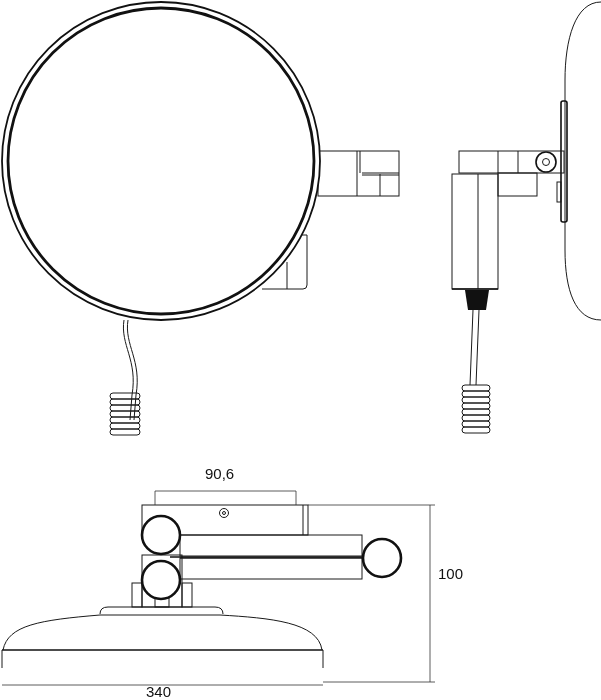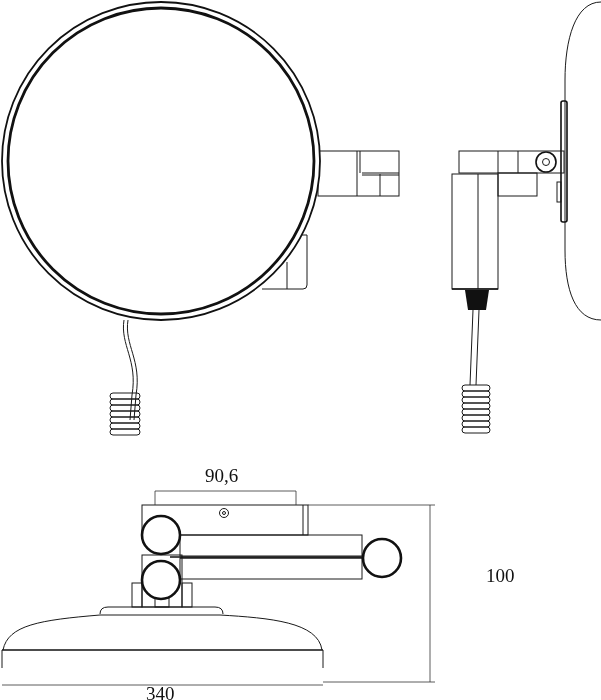--- a/index.html
+++ b/index.html
@@ -1,21 +1,21 @@
 <!DOCTYPE html>
 <html><head>
 <meta charset="utf-8">
 <style>
   html, body { margin: 0; padding: 0; background: #ffffff; }
   body { width: 601px; height: 700px; overflow: hidden; position: relative; font-family: "DejaVu Sans", sans-serif; }
   #drawing { position: absolute; left: 0; top: 0; width: 601px; height: 700px; }
   .ln { fill: none; stroke: #1a1a1a; stroke-width: 1; }
   .med { fill: none; stroke: #111; stroke-width: 1.6; }
   .dim { fill: none; stroke: #333; stroke-width: 0.8; }
-  .dim-label { position: absolute; font-family: Liberation Serif, serif; font-size: 19px; color: #111; line-height: 1; }
+  .dim-label { position: absolute; font-family: Liberation Sans, sans-serif; font-size: 15px; color: #111; line-height: 1; }
 </style>
 </head>
 <body>
 
 <svg id="drawing" viewBox="0 0 601 700" xmlns="http://www.w3.org/2000/svg">
 
   <g>
 
     <path class="ln" d="M265,235 L307,235 L307,285 Q307,289 303,289 L262,289"></path>
     <line class="ln" x1="287" y1="262" x2="287" y2="289"></line>
@@ -115,14 +115,14 @@
 
     <line class="dim" x1="308" y1="505" x2="435" y2="505"></line>
     <line class="dim" x1="323" y1="682" x2="435" y2="682"></line>
     <line class="dim" x1="430" y1="505" x2="430" y2="682"></line>
 
     <line class="dim" x1="2" y1="685" x2="323" y2="685"></line>
   </g>
 </svg>
 
 <div class="dim-label" style="left:205px; top:466px;">90,6</div>
-<div class="dim-label" style="left:438px; top:566px;margin-left:48px;">100</div>
+<div class="dim-label" style="left:438px; top:566px;">100</div>
 <div class="dim-label" style="left:146px; top:684px;">340</div>
 
 </body></html>

